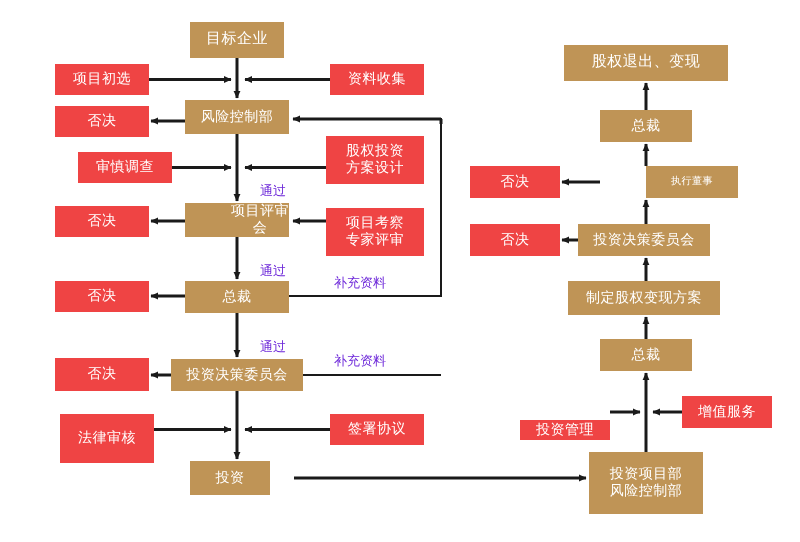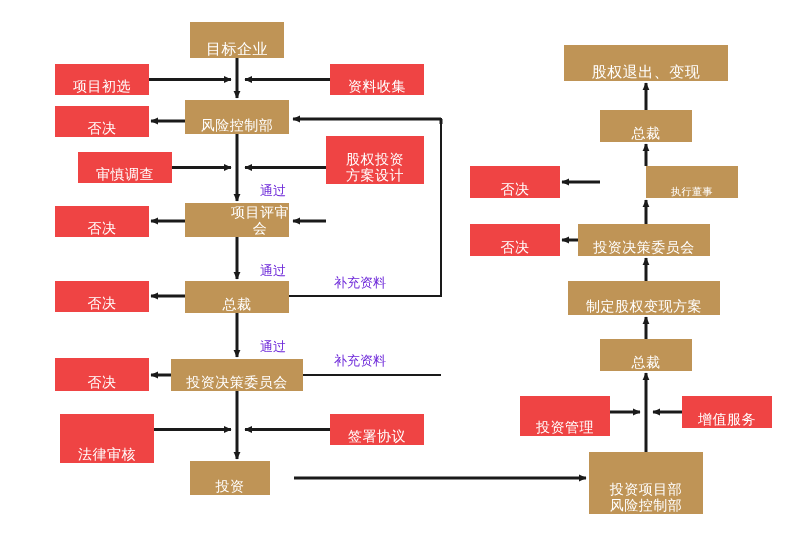--- a/index.html
+++ b/index.html
@@ -12,28 +12,29 @@
     width: 800px;
     height: 542px;
     background: #ffffff;
     font-family: "Liberation Sans", "DejaVu Sans", sans-serif;
     overflow: hidden;
   }
   .node {
     position: absolute;
     box-sizing: border-box;
     display: flex;
-    align-items: flex-end;
+    align-items: center;
     justify-content: center;
     text-align: center;
     color: #ffffff;
     line-height: 1.18;
     letter-spacing: 0.5px;
     white-space: pre-line;
     z-index: 3;
+    font-family: Liberation Mono, monospace;
   }
   .node.brown { background: #bf9456; }
   .node.blue  { background: #ef4444; }
   .edge-label {
     position: absolute;
     color: #6d28d9;
     font-size: 13px;
     white-space: nowrap;
     z-index: 4;
   }
@@ -160,20 +161,24 @@
   </div>
 
   <div class="node brown" style="left:185px;top:203px;width:104px;height:34px;font-size:14px;padding-left:46px;">
     <span>项目评审会</span>
   </div>
 
   <div class="node blue" style="left:55px;top:206px;width:94px;height:31px;font-size:14px;">
     <span>否决</span>
   </div>
 
+  <div class="node blue" style="left:326px;top:208px;width:98px;height:48px;font-size:14px;">
+    <span>项目考察
+专家评审</span>
+  </div>
 
   <div class="node brown" style="left:185px;top:281px;width:104px;height:32px;font-size:14px;">
     <span>总裁</span>
   </div>
 
   <div class="node blue" style="left:55px;top:281px;width:94px;height:31px;font-size:14px;">
     <span>否决</span>
   </div>
 
   <div class="node brown" style="left:171px;top:359px;width:132px;height:32px;font-size:14px;">
@@ -227,21 +232,21 @@
   </div>
 
   <div class="node brown" style="left:568px;top:281px;width:152px;height:34px;font-size:14px;">
     <span>制定股权变现方案</span>
   </div>
 
   <div class="node brown" style="left:600px;top:339px;width:92px;height:32px;font-size:14px;">
     <span>总裁</span>
   </div>
 
-  <div class="node blue" style="left:520px;top:396px;width:90px;height:40px;font-size:14px;">
+  <div class="node blue" style="left:520px;top:420px;width:90px;height:20px;font-size:14px;">
     <span>投资管理</span>
   </div>
 
   <div class="node blue" style="left:682px;top:396px;width:90px;height:32px;font-size:14px;">
     <span>增值服务</span>
   </div>
 
   <div class="node brown" style="left:589px;top:452px;width:114px;height:62px;font-size:14px;">
     <span>投资项目部
 风险控制部</span>

